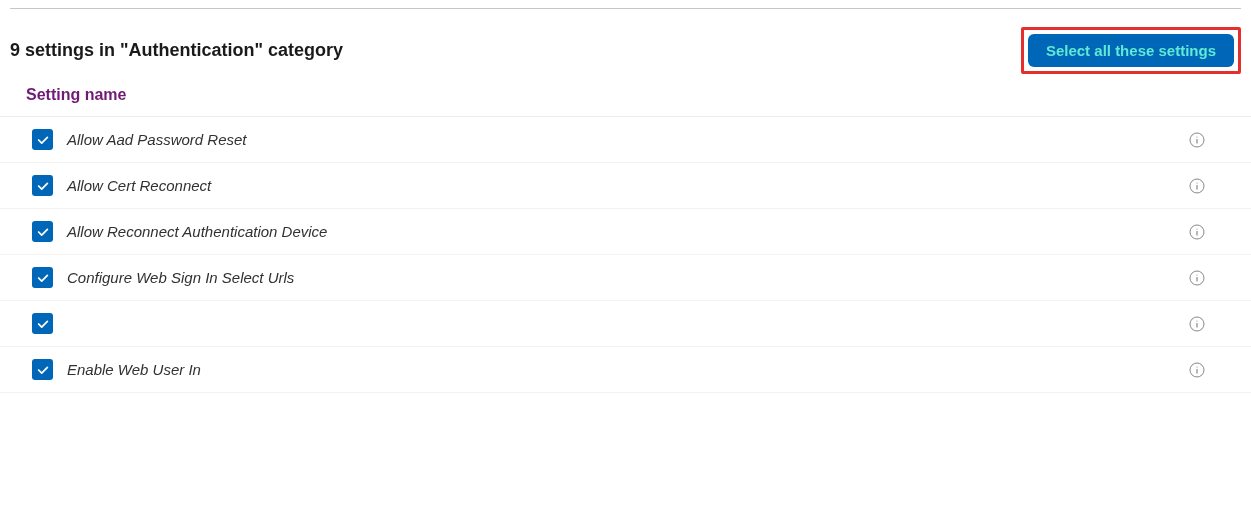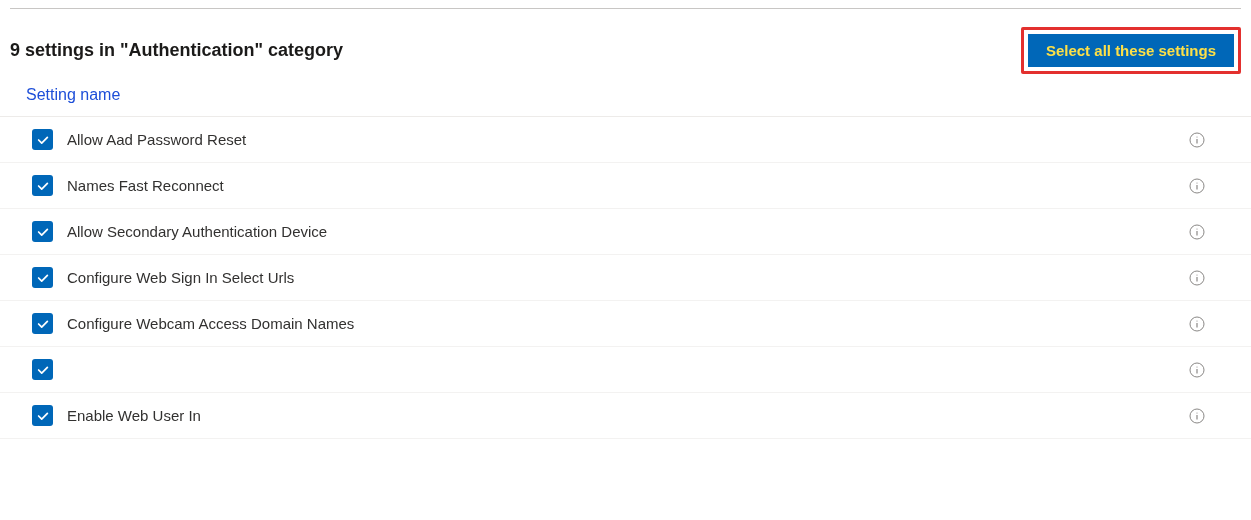--- a/index.html
+++ b/index.html
@@ -28,44 +28,45 @@
       font-weight: 600;
       color: #1b1a19;
     }
     .select-all-wrap {
       border: 3px solid #e3302e;
       padding: 4px;
       border-radius: 2px;
     }
     .select-all-btn {
       background: #0067b8;
-      color: #fde047;
+      color: #5eead4;
       border: none;
       font-size: 15px;
       font-weight: 600;
       padding: 8px 18px;
       cursor: pointer;
-      border-radius: 0;
+      border-radius: 6px;
       font-family: inherit;
     }
     .column-header {
       font-size: 16px;
-      font-weight: 400;
-      color: #1d4ed8;
+      font-weight: 700;
+      color: #701a75;
       padding: 2px 10px 12px 26px;
       border-bottom: 1px solid #edebe9;
     }
     .list-container {
       position: relative;
       height: 402px;
     }
     .scroll-area {
       height: 100%;
       overflow-y: auto;
       padding-right: 0;
+      font-style: italic;
     }
     .setting-row {
       display: flex;
       align-items: center;
       justify-content: space-between;
       padding: 12px 46px 12px 32px;
       border-bottom: 1px solid #f3f2f1;
     }
     .row-left {
       display: flex;
@@ -147,66 +148,51 @@
             <line x1="8" y1="7" x2="8" y2="11.5" stroke-width="1.2"></line>
           </svg></span>
       </div>
       <div class="setting-row">
         <div class="row-left">
           <div class="checkbox">
             <svg viewBox="0 0 16 16" fill="none" stroke="white" stroke-width="2" stroke-linecap="round" stroke-linejoin="round">
               <polyline points="3,8 6.5,11.5 13,5"></polyline>
             </svg>
           </div>
-          <span class="setting-label">Names Fast Reconnect</span>
-        </div>
-        <span class="info-icon"><svg viewBox="0 0 16 16" fill="none" stroke="currentColor" stroke-width="1">
-            <circle cx="8" cy="8" r="7"></circle>
-            <circle cx="8" cy="5" r="0.6" fill="currentColor" stroke="none"></circle>
-            <line x1="8" y1="7" x2="8" y2="11.5" stroke-width="1.2"></line>
-          </svg></span>
-      </div>
-      <div class="setting-row">
-        <div class="row-left">
-          <div class="checkbox">
-            <svg viewBox="0 0 16 16" fill="none" stroke="white" stroke-width="2" stroke-linecap="round" stroke-linejoin="round">
-              <polyline points="3,8 6.5,11.5 13,5"></polyline>
-            </svg>
-          </div>
-          <span class="setting-label">Allow Secondary Authentication Device</span>
+          <span class="setting-label">Allow Cert Reconnect</span>
+        </div>
+        <span class="info-icon"><svg viewBox="0 0 16 16" fill="none" stroke="currentColor" stroke-width="1">
+            <circle cx="8" cy="8" r="7"></circle>
+            <circle cx="8" cy="5" r="0.6" fill="currentColor" stroke="none"></circle>
+            <line x1="8" y1="7" x2="8" y2="11.5" stroke-width="1.2"></line>
+          </svg></span>
+      </div>
+      <div class="setting-row">
+        <div class="row-left">
+          <div class="checkbox">
+            <svg viewBox="0 0 16 16" fill="none" stroke="white" stroke-width="2" stroke-linecap="round" stroke-linejoin="round">
+              <polyline points="3,8 6.5,11.5 13,5"></polyline>
+            </svg>
+          </div>
+          <span class="setting-label">Allow Reconnect Authentication Device</span>
         </div>
         <span class="info-icon"><svg viewBox="0 0 16 16" fill="none" stroke="currentColor" stroke-width="1">
             <circle cx="8" cy="8" r="7"></circle>
             <circle cx="8" cy="5" r="0.6" fill="currentColor" stroke="none"></circle>
             <line x1="8" y1="7" x2="8" y2="11.5" stroke-width="1.2"></line>
           </svg></span>
       </div>
       <div class="setting-row">
         <div class="row-left">
           <div class="checkbox">
             <svg viewBox="0 0 16 16" fill="none" stroke="white" stroke-width="2" stroke-linecap="round" stroke-linejoin="round">
               <polyline points="3,8 6.5,11.5 13,5"></polyline>
             </svg>
           </div>
           <span class="setting-label">Configure Web Sign In Select Urls</span>
-        </div>
-        <span class="info-icon"><svg viewBox="0 0 16 16" fill="none" stroke="currentColor" stroke-width="1">
-            <circle cx="8" cy="8" r="7"></circle>
-            <circle cx="8" cy="5" r="0.6" fill="currentColor" stroke="none"></circle>
-            <line x1="8" y1="7" x2="8" y2="11.5" stroke-width="1.2"></line>
-          </svg></span>
-      </div>
-      <div class="setting-row">
-        <div class="row-left">
-          <div class="checkbox">
-            <svg viewBox="0 0 16 16" fill="none" stroke="white" stroke-width="2" stroke-linecap="round" stroke-linejoin="round">
-              <polyline points="3,8 6.5,11.5 13,5"></polyline>
-            </svg>
-          </div>
-          <span class="setting-label">Configure Webcam Access Domain Names</span>
         </div>
         <span class="info-icon"><svg viewBox="0 0 16 16" fill="none" stroke="currentColor" stroke-width="1">
             <circle cx="8" cy="8" r="7"></circle>
             <circle cx="8" cy="5" r="0.6" fill="currentColor" stroke="none"></circle>
             <line x1="8" y1="7" x2="8" y2="11.5" stroke-width="1.2"></line>
           </svg></span>
       </div>
       <div class="setting-row">
         <div class="row-left">
           <div class="checkbox">

